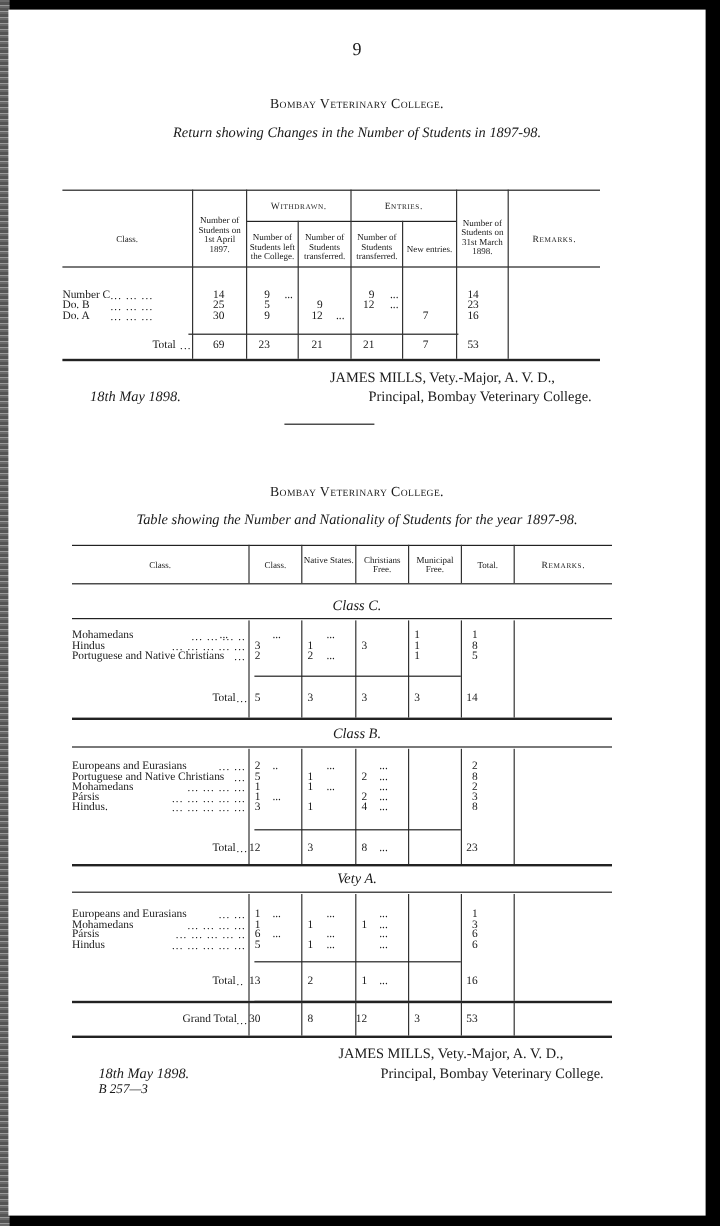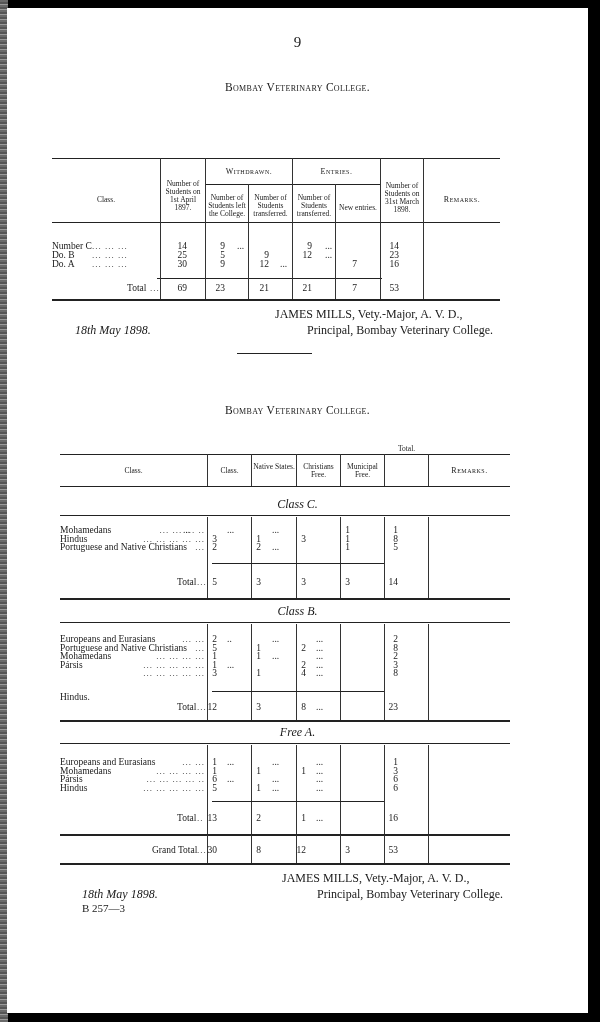--- a/index.html
+++ b/index.html
@@ -28,20 +28,21 @@
 </style>
 </head>
 <body>
 
 <div class="leftstrip"></div>
 <div class="page">
 
   <div class="abs pnum center">9</div>
 
   <div class="abs sc center" style="top:73px;">Bombay Veterinary College.</div>
+  <div class="abs it center" style="top:95px;">Return showing Changes in the Number of Students in 1897-98.</div>
 
   <div>
 
     <div class="hr" style="left:45px;top:150px;width:448px;height:1px;"></div>
     <div class="hr" style="left:198px;top:176px;width:175px;height:1px;"></div>
     <div class="hr" style="left:45px;top:214px;width:448px;height:1px;"></div>
     <div class="hr" style="left:150px;top:270px;width:225px;height:1px;"></div>
     <div class="hr" style="left:45px;top:291px;width:448px;height:2px;"></div>
 
     <div class="vr" style="left:153px;top:150px;height:141px;"></div>
@@ -99,39 +100,40 @@
       </div>
   </div>
 
   <div class="abs sig" style="left:268px;top:299px;">JAMES MILLS, Vety.-Major, A. V. D.,</div>
   <div class="abs sig" style="left:300px;top:315px;">Principal, Bombay Veterinary College.</div>
   <div class="abs date" style="left:68px;top:315px;">18th May 1898.</div>
 
   <div class="hr" style="left:230px;top:345px;width:75px;height:1px;"></div>
 
   <div class="abs sc center" style="top:396px;">Bombay Veterinary College.</div>
+  <div class="abs it center" style="top:418px;">Table showing the Number and Nationality of Students for the year 1897-98.</div>
 
   <div id="d-table">
 
     <div class="hr" style="left:53px;top:446px;width:450px;height:1px;"></div>
     <div class="hr" style="left:53px;top:478px;width:450px;height:1px;"></div>
 
     <div class="vr" style="left:200px;top:446px;height:32px;"></div>
     <div class="vr" style="left:244px;top:446px;height:32px;"></div>
     <div class="vr" style="left:289px;top:446px;height:32px;"></div>
     <div class="vr" style="left:333px;top:446px;height:32px;"></div>
     <div class="vr" style="left:377px;top:446px;height:32px;"></div>
     <div class="vr" style="left:421px;top:446px;height:32px;"></div>
 
     <div class="hdr" style="left:53px;top:459px;width:147px;">Class.</div>
     <div class="hdr" style="left:201px;top:459px;width:43px;">Class.</div>
     <div class="hdr" style="left:245px;top:455px;width:44px;">Native States.</div>
     <div class="hdr" style="left:290px;top:455px;width:43px;">Christians Free.</div>
     <div class="hdr" style="left:334px;top:455px;width:43px;">Municipal Free.</div>
-    <div class="hdr" style="left:378px;top:437px;width:43px;">Total.</div>
+    <div class="hdr" style="left:378px;top:459px;width:43px;">Total.</div>
     <div class="hdr hdrsc" style="left:422px;top:459px;width:81px;">Remarks.</div>
 
     <div id="d-sections">
         <div>
           <div class="classhead" style="top:489px;">Class C.</div>
           <div class="hr" style="left:53px;top:507px;width:450px;height:1px;"></div>
           <div class="vr" style="left:200px;top:509px;height:81px;"></div>
           <div class="vr" style="left:244px;top:509px;height:81px;"></div>
           <div class="vr" style="left:289px;top:509px;height:81px;"></div>
           <div class="vr" style="left:333px;top:509px;height:81px;"></div>
@@ -199,38 +201,38 @@
           <div class="num" style="left: 265px; width: 28px; top: 644.2px; text-align: left;">...</div>
           <div class="num" style="left: 309px; width: 28px; top: 644.2px; text-align: left;">...</div>
           <div class="num" style="left:363px;width:28px;top:644.2px;">2</div>
           <div class="row" style="left:53px;top:652.8px;">Pársis</div>
           <div class="dots" style="right:383px;top:652.8px;text-align:right;">...   ...   ...   ...   ...</div>
           <div class="num" style="left:182px;width:28px;top:652.8px;">1</div>
           <div class="num" style="left: 220px; width: 28px; top: 652.8px; text-align: left;">...</div>
           <div class="num" style="left:271px;width:28px;top:652.8px;">2</div>
           <div class="num" style="left: 309px; width: 28px; top: 652.8px; text-align: left;">...</div>
           <div class="num" style="left:363px;width:28px;top:652.8px;">3</div>
-          <div class="row" style="left:53px;top:661.4px;margin-top:24px;">Hindus.</div>
+          <div class="row" style="left:53px;top:661.4px;">Hindus.</div>
           <div class="dots" style="right:383px;top:661.4px;text-align:right;">...   ...   ...   ...   ...</div>
           <div class="num" style="left:182px;width:28px;top:661.4px;">3</div>
           <div class="num" style="left:226px;width:28px;top:661.4px;">1</div>
           <div class="num" style="left:271px;width:28px;top:661.4px;">4</div>
           <div class="num" style="left: 309px; width: 28px; top: 661.4px; text-align: left;">...</div>
           <div class="num" style="left:363px;width:28px;top:661.4px;">8</div>
           <div class="row" style="left:170px;top:695px;">Total</div>
           <div class="dots" style="left:190px;top:695px;">...</div>
           <div class="num" style="left:182px;width:28px;top:695px;">12</div>
           <div class="num" style="left:226px;width:28px;top:695px;">3</div>
           <div class="num" style="left:271px;width:28px;top:695px;">8</div>
           <div class="num" style="left: 309px; width: 28px; top: 695px; text-align: left;">...</div>
           <div class="num" style="left:363px;width:28px;top:695px;">23</div>
           <div class="hr" style="left:53px;top:712px;width:450px;height:2px;"></div>
         </div>
         <div>
-          <div class="classhead" style="top:717px;">Free A.</div>
+          <div class="classhead" style="top:717px;">Vety A.</div>
           <div class="hr" style="left:53px;top:735px;width:450px;height:1px;"></div>
           <div class="vr" style="left:200px;top:737px;height:89px;"></div>
           <div class="vr" style="left:244px;top:737px;height:89px;"></div>
           <div class="vr" style="left:289px;top:737px;height:89px;"></div>
           <div class="vr" style="left:333px;top:737px;height:89px;"></div>
           <div class="vr" style="left:377px;top:737px;height:89px;"></div>
           <div class="vr" style="left:421px;top:737px;height:89px;"></div>
           <div class="hr" style="left:205px;top:793px;width:172px;height:1px;"></div>
           <div class="row" style="left:53px;top:750px;">Europeans and Eurasians</div>
           <div class="dots" style="right:383px;top:750px;text-align:right;">...   ...</div>
@@ -283,14 +285,14 @@
         <div class="num" style="left:271px;width:28px;top:838px;">12</div>
         <div class="num" style="left:315px;width:28px;top:838px;">3</div>
         <div class="num" style="left:363px;width:28px;top:838px;">53</div>
         <div class="hr" style="left:53px;top:855px;width:450px;height:2px;"></div>
       </div>
   </div>
 
   <div class="abs sig" style="left:275px;top:863px;">JAMES MILLS, Vety.-Major, A. V. D.,</div>
   <div class="abs sig" style="left:310px;top:879px;">Principal, Bombay Veterinary College.</div>
   <div class="abs date" style="left:75px;top:879px;">18th May 1898.</div>
-  <div class="abs" style="left:75px;top:894px;font-size:11px;">B 257—3</div>
+  <div class="abs" style="left:75px;top:894px;font-size:11px;font-style:italic;">B 257—3</div>
 </div>
 
 </body></html>

